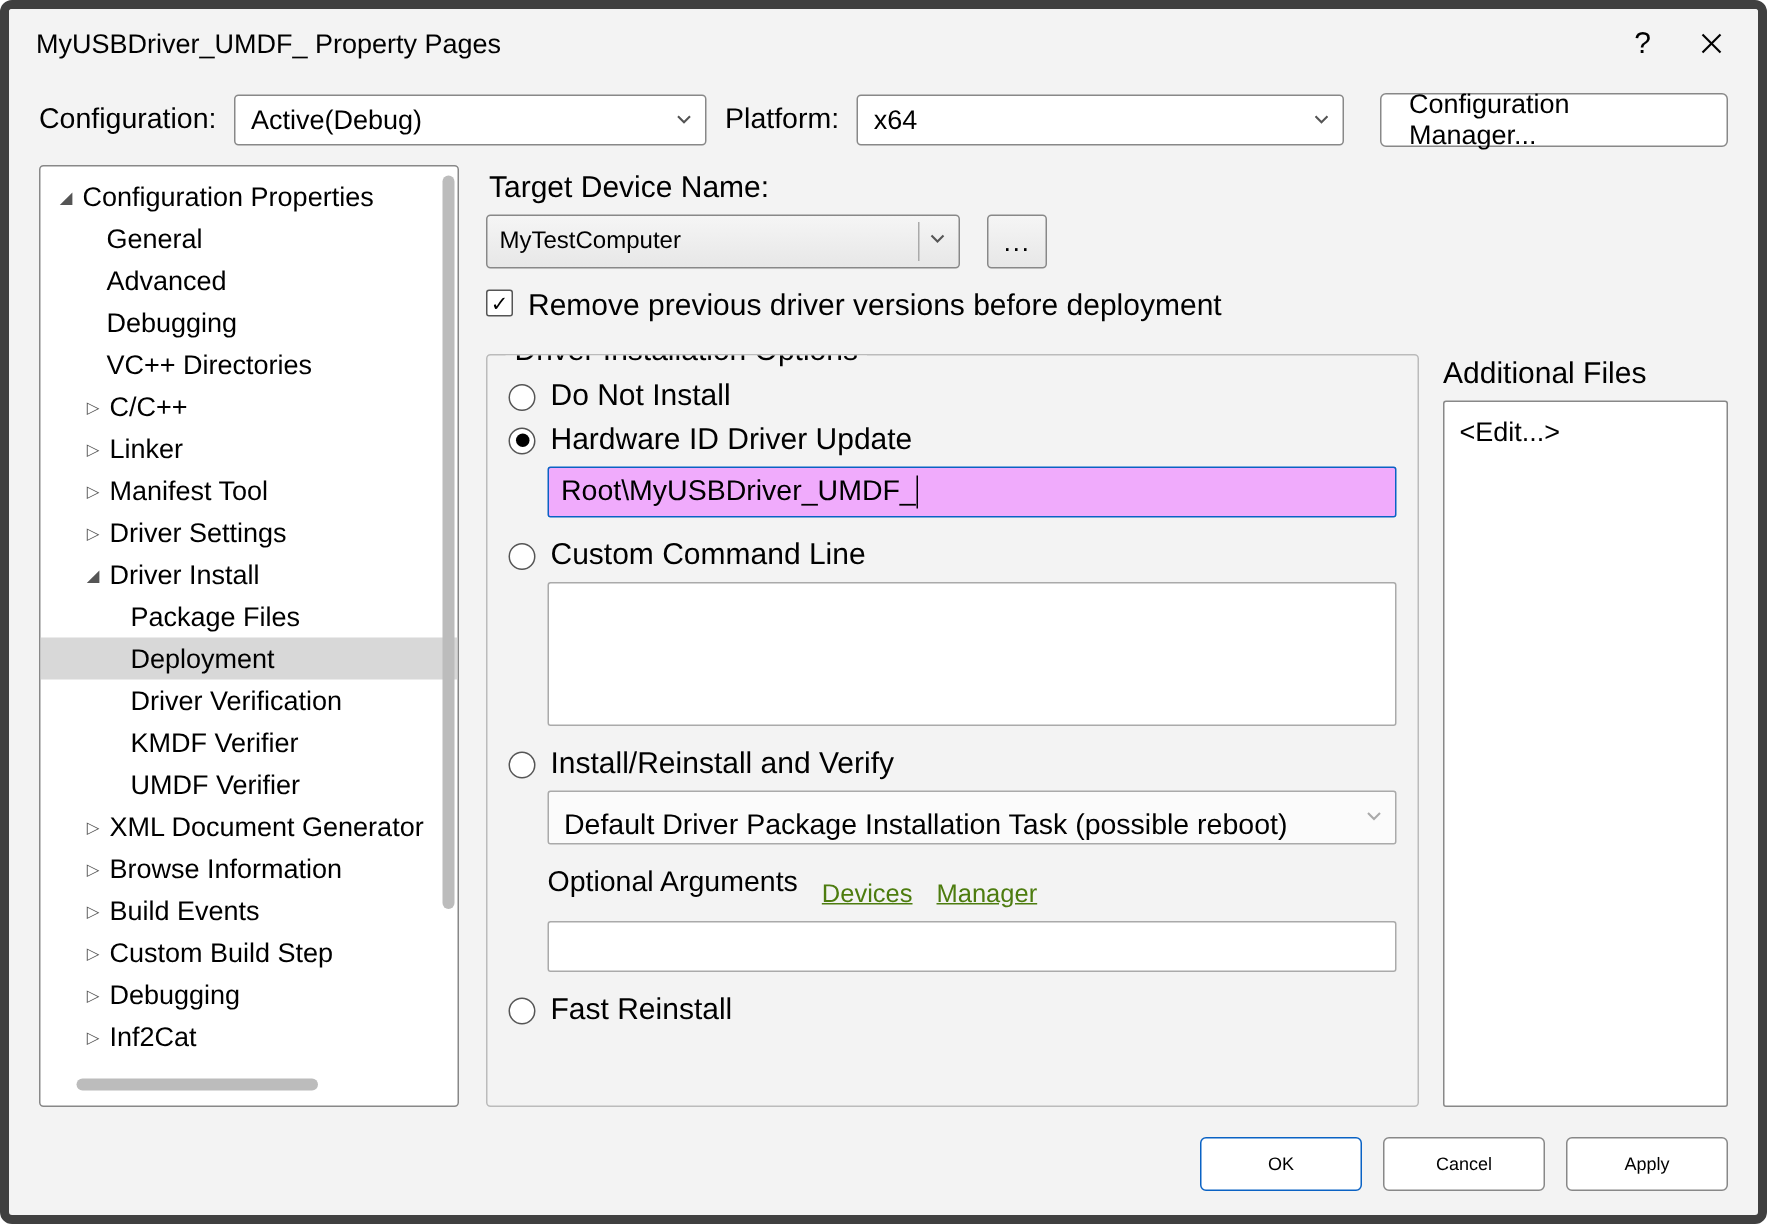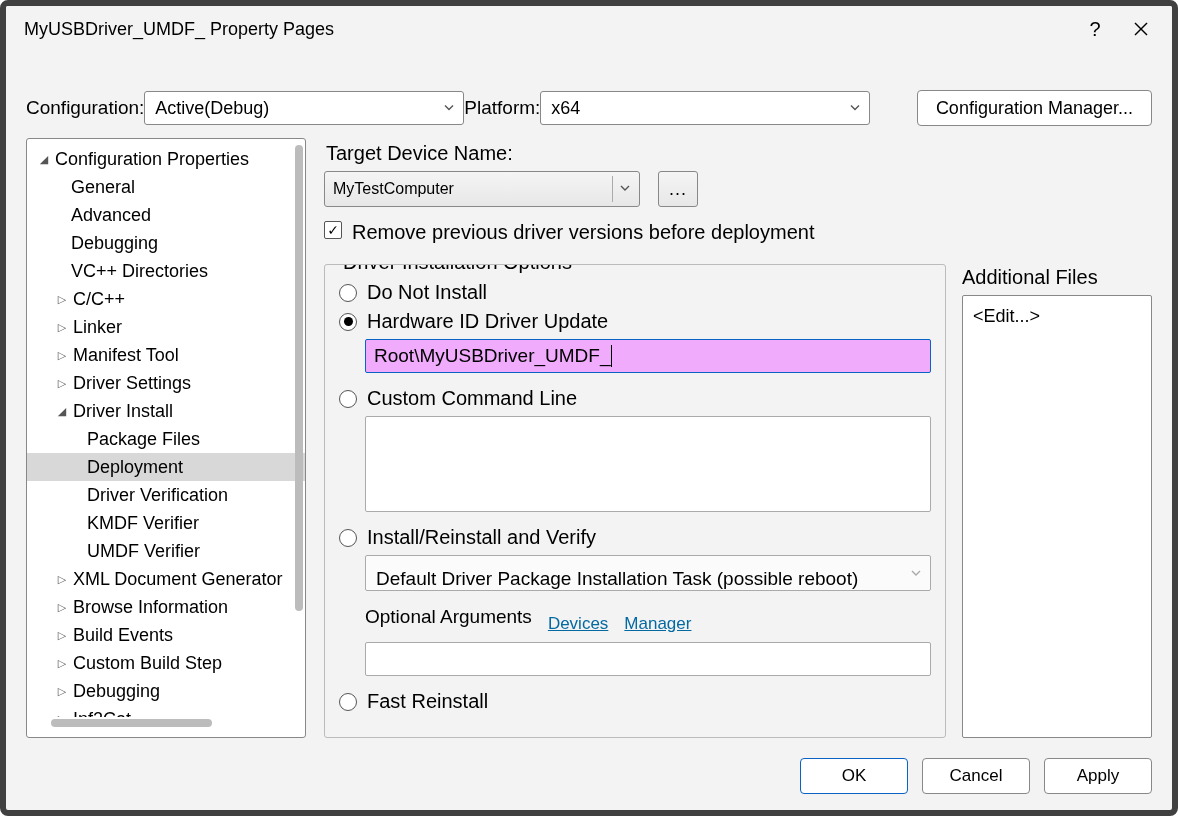--- a/index.html
+++ b/index.html
@@ -27,21 +27,21 @@
     display: flex; align-items: center; justify-content: center;
     font-size: 18px; color: #000;
     cursor: default;
   }
   .titlebar .tbtn.close svg { width: 14px; height: 14px; }
   .titlebar .tbtn.help { font-size: 20px; }
   
   .toprow {
     display: flex; align-items: center;
     padding: 10px 20px 12px 20px;
-    margin-top: 28px;
+    gap: 12px;
   }
   .toprow label.lbl { font-size: 19px; }
   .dropdown {
     position: relative;
     background: #fff;
     border: 1px solid #888;
     border-radius: 3px;
     height: 34px;
     display: flex; align-items: center;
     padding: 0 30px 0 10px;
@@ -239,21 +239,21 @@
     padding: 0 30px 0 10px;
     font-size: 19px;
     margin-top: 6px;
     position: relative;
   }
   .inst-combo .chev { position:absolute; right:8px; top:50%; transform:translateY(-50%); color:#888;}
   .optargs-row {
     display: flex; align-items: center; gap: 16px;
     margin-top: 8px; font-size: 19px;
   }
-  .link { color: #0369a1; text-decoration: underline; font-size: 17px; margin-top: 15px;}
+  .link { color: #4d7c0f; text-decoration: underline; font-size: 17px; margin-top: 15px;}
   .optargs-input {
     width: 100%; height: 34px;
     border: 1px solid #aaa; background: #fff; border-radius: 2px;
     margin-top: 8px;
   }
   .indent { margin-left: 26px; }
   
   .addfiles {
     width: 190px;
     display: flex; flex-direction: column;
@@ -267,21 +267,21 @@
   }
   
   .buttons {
     display: flex; justify-content: flex-end; gap: 14px;
     padding: 10px 20px 16px 20px;
   }
   .btn {
     min-width: 108px; height: 36px;
     border: 1px solid #888; background: #fff;
     border-radius: 4px;
-    font-size: 17px;
+    font-size: 12px;
     display: flex; align-items: center; justify-content: center;
   }
   .btn.primary { border: 1.5px solid #0a62c4; }
   .chev svg { width: 12px; height: 12px; }
 </style>
 </head>
 <body>
 
 <div class="dialog">
 

